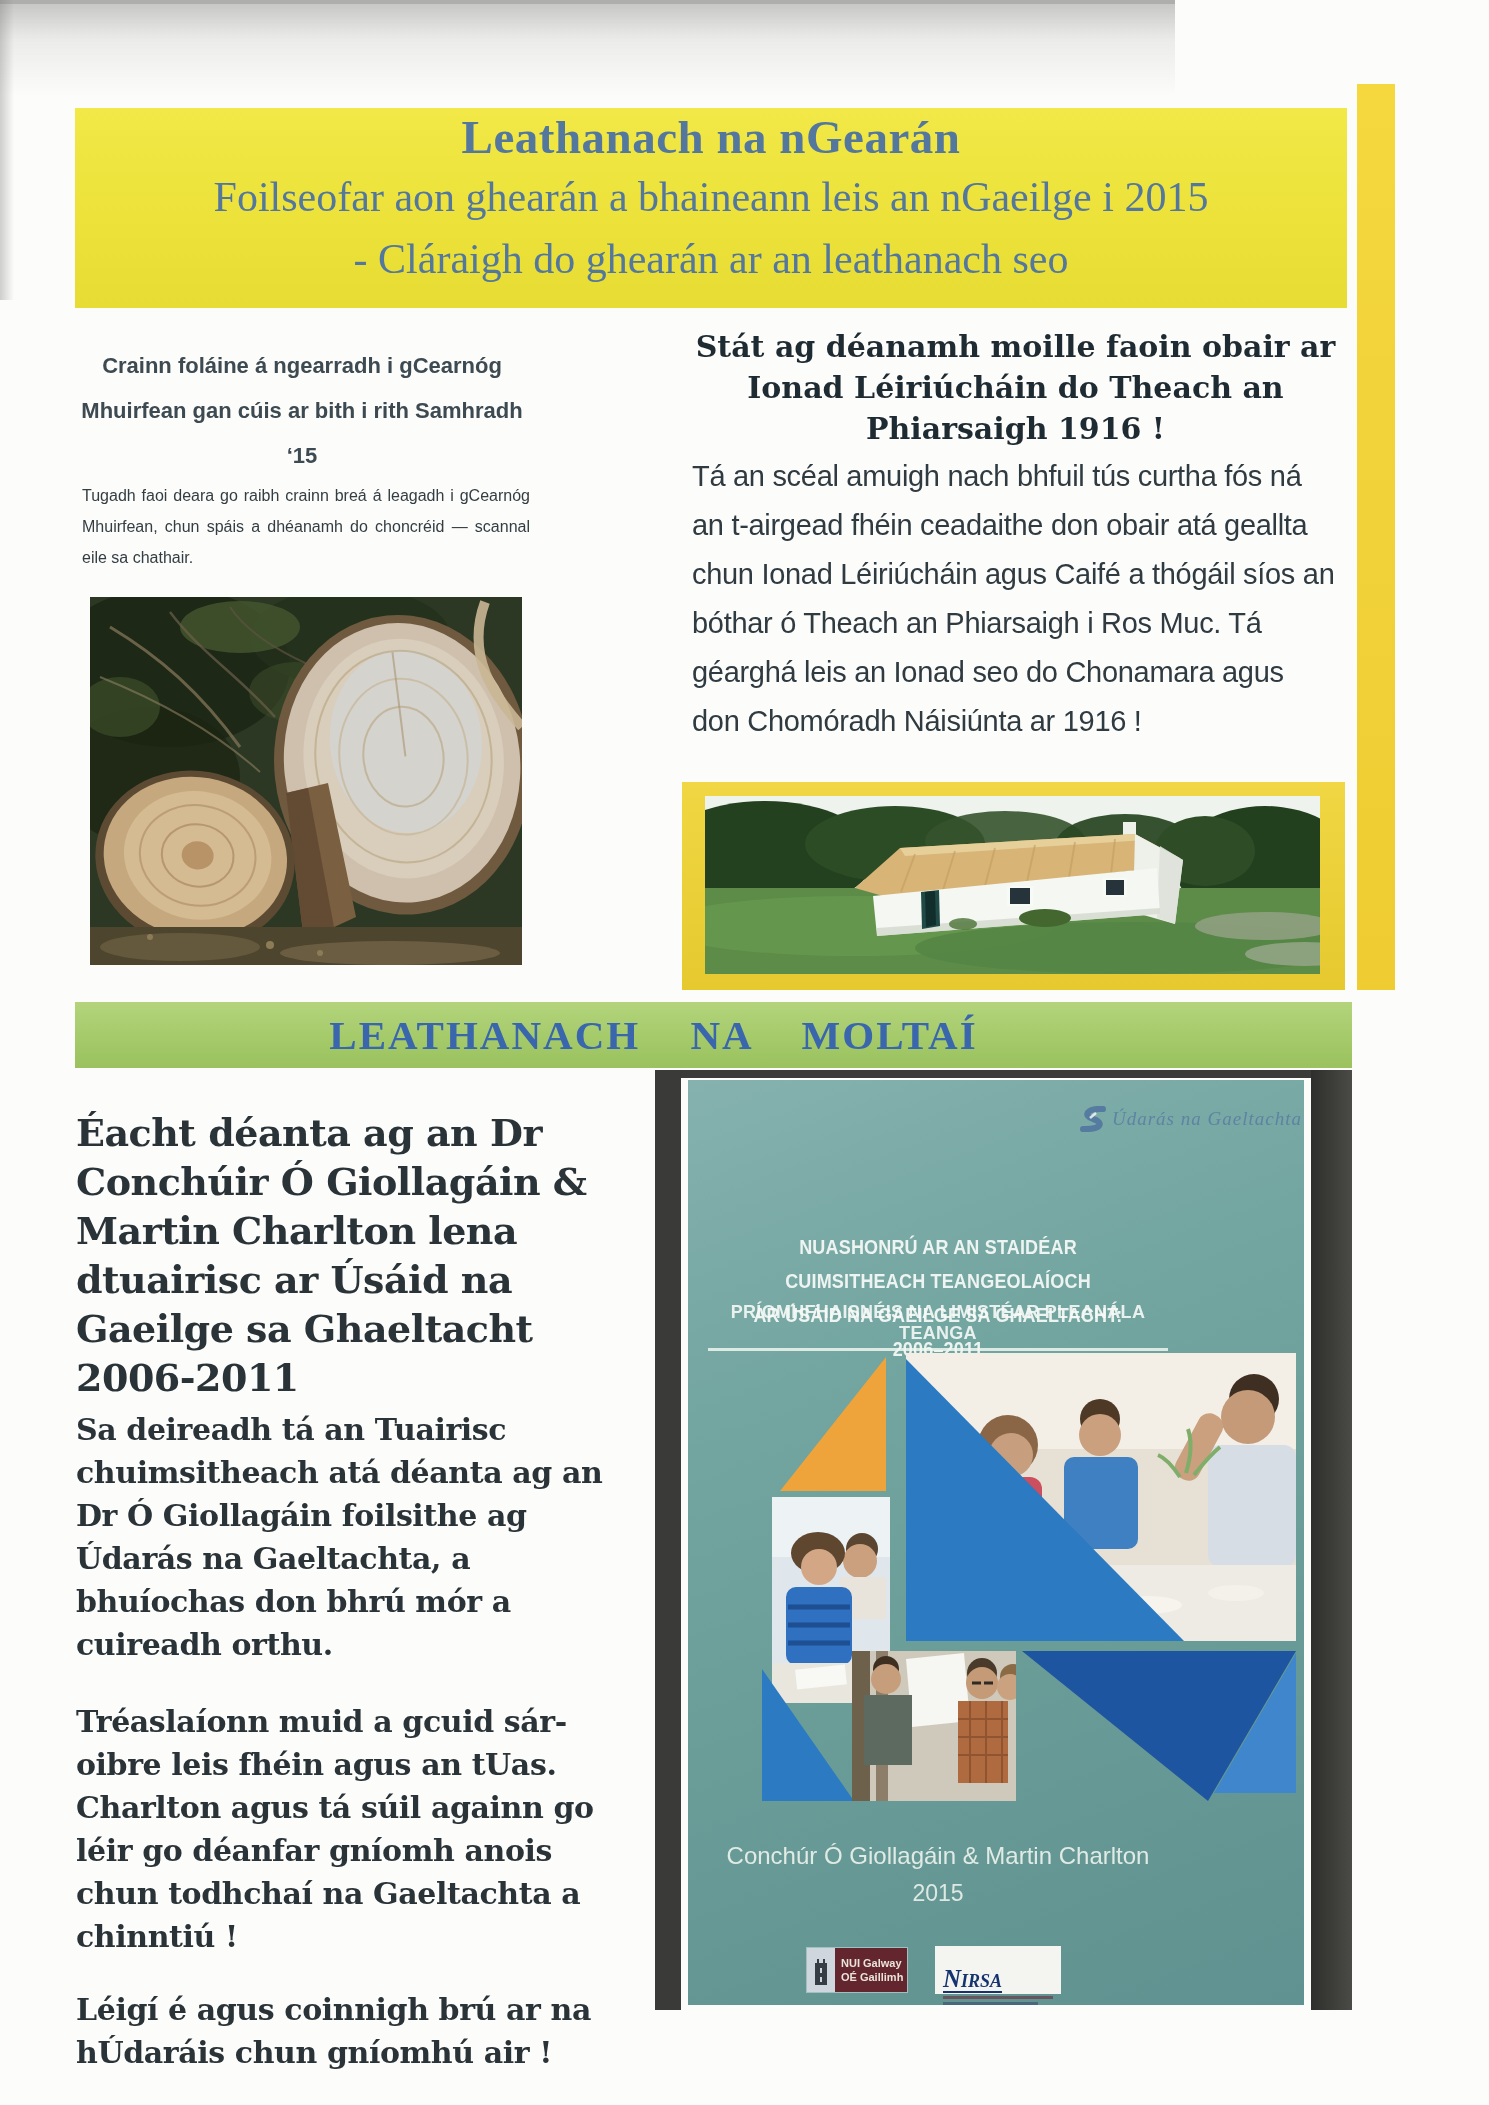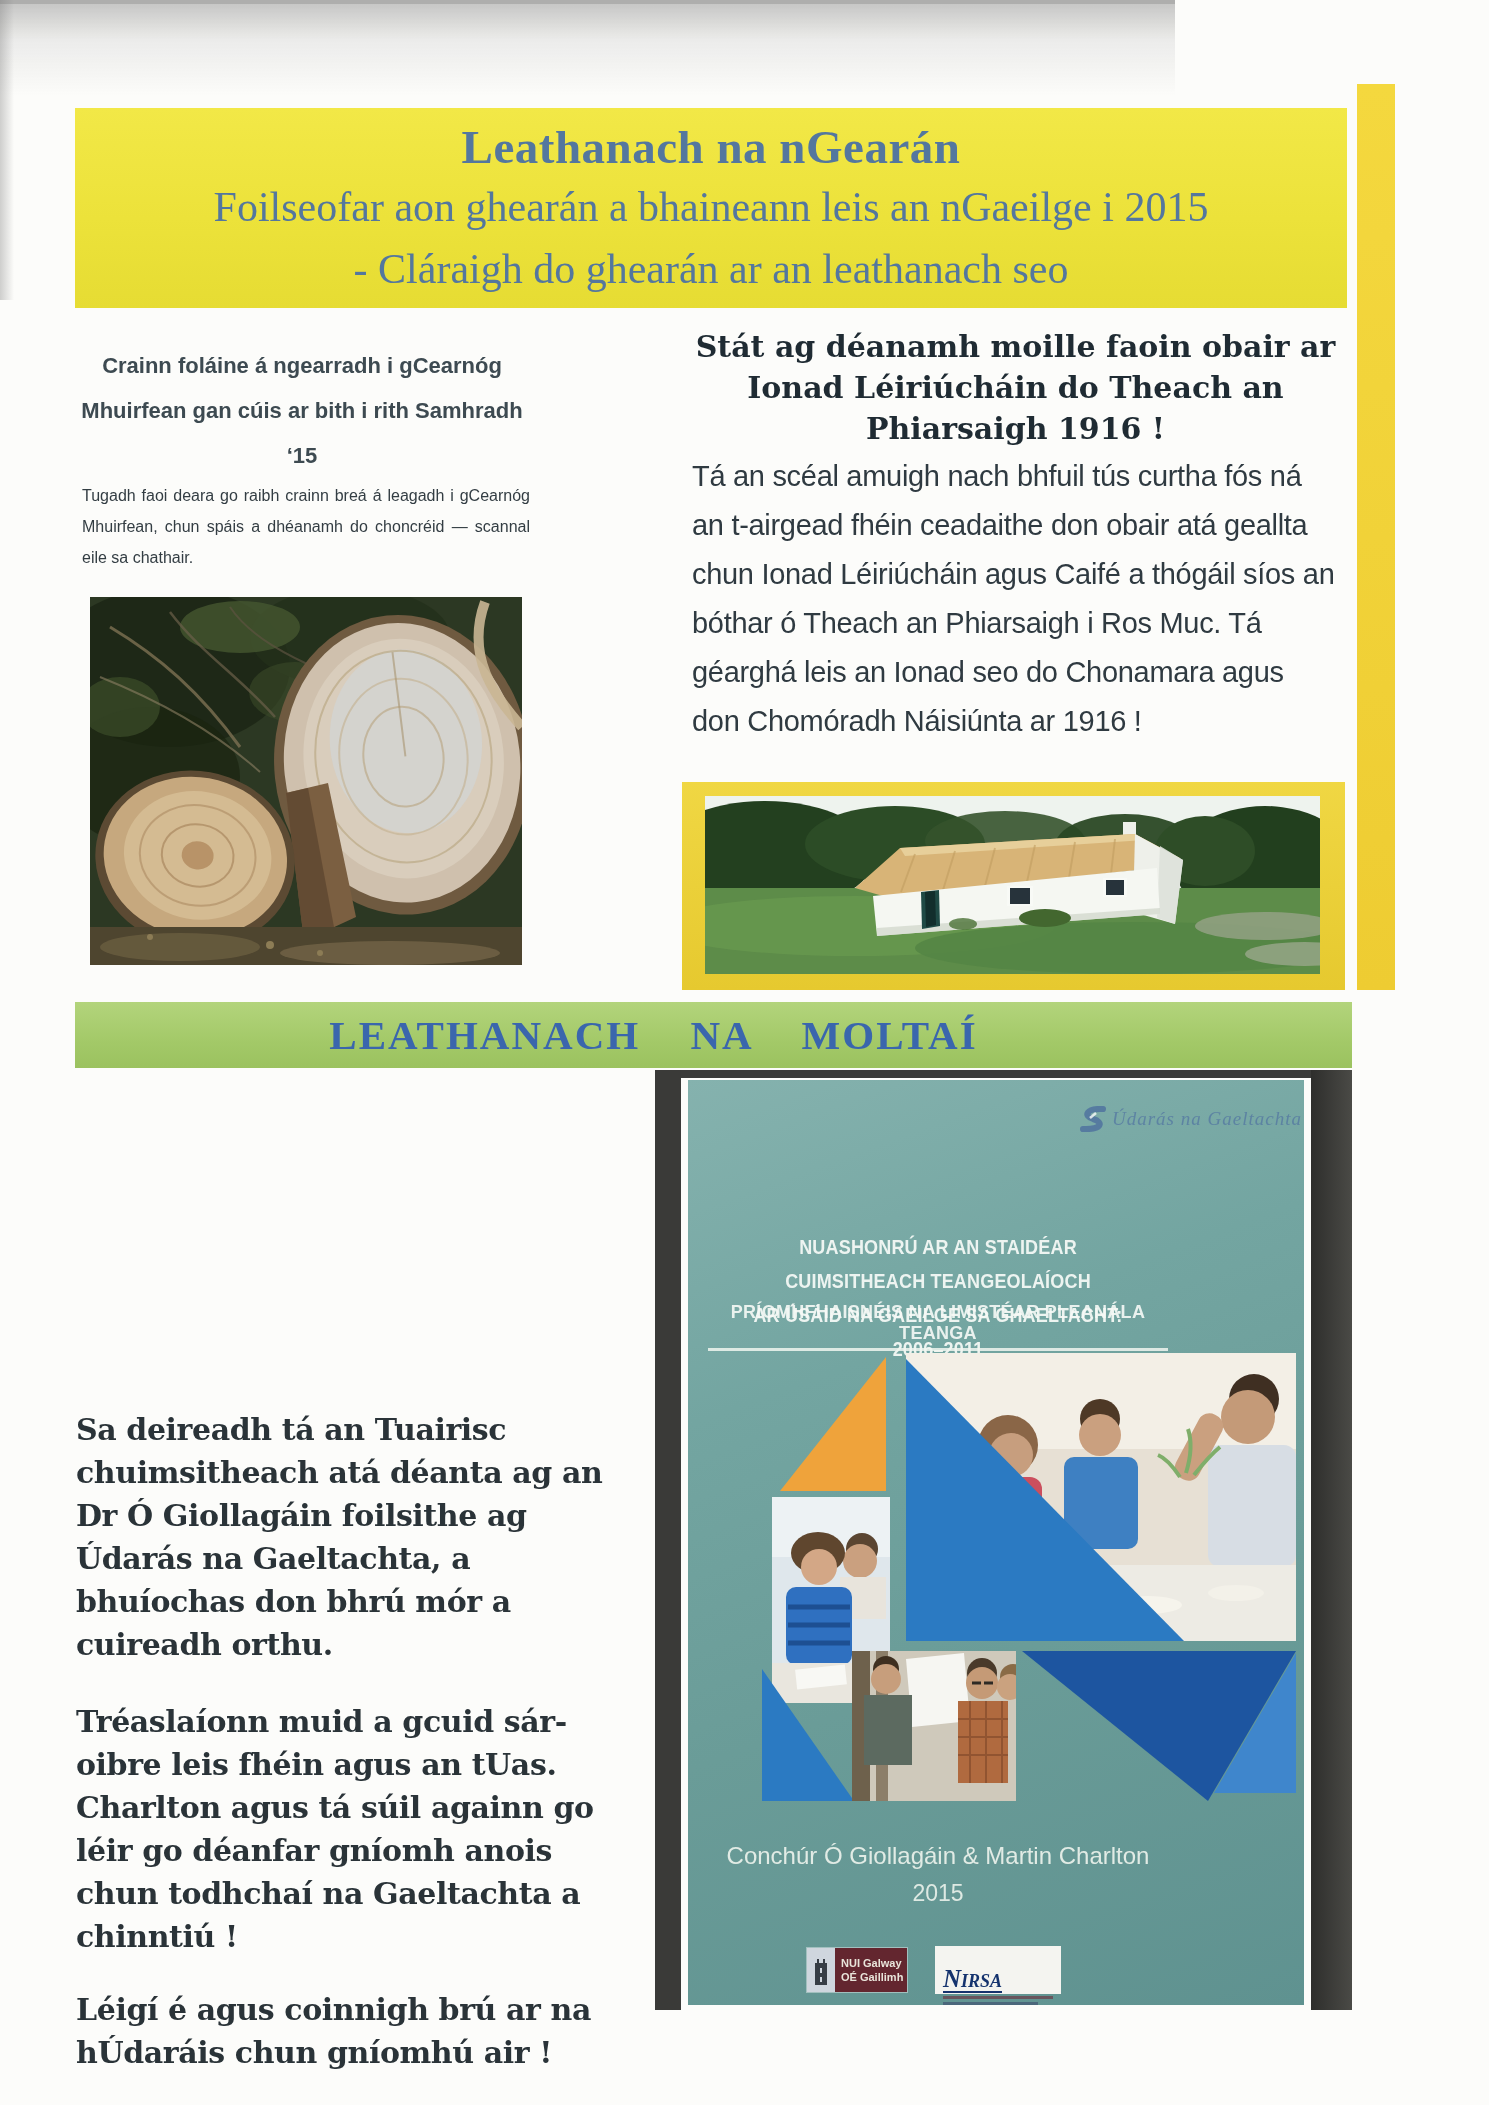--- a/index.html
+++ b/index.html
@@ -18,21 +18,21 @@
     position:absolute; left:0; top:0; width:14px; height:300px;
     background:linear-gradient(90deg, rgba(120,120,120,.35), rgba(120,120,120,0));
   }
 
   
   .complaints-banner {
     position:absolute; left:75px; top:108px; width:1272px; height:200px;
     background:linear-gradient(180deg,#f2e847 0%, #ece23a 55%, #e6dc33 100%);
     text-align:center; color:#54779e;
   }
-  .complaints-banner .t1 { padding-top:10px; font-size:47px; font-weight:700; line-height:58px; letter-spacing:.5px; }
+  .complaints-banner .t1 { font-size:47px; font-weight:700; line-height:58px; letter-spacing:.5px; }
   .complaints-banner .t2, .complaints-banner .t3 { font-size:42px; line-height:62px; }
 
   .right-stripe {
     position:absolute; left:1357px; top:84px; width:38px; height:906px;
     background:linear-gradient(180deg,#f4d83e,#eecc32);
   }
 
   
   .tree-heading {
     position:absolute; left:72px; top:343px; width:460px; text-align:center;
@@ -243,20 +243,21 @@
         <rect x="401" y="84" width="18" height="15" fill="#27333b"></rect>
       <ellipse cx="340" cy="122" rx="26" ry="9" fill="#43672f"></ellipse>
       <ellipse cx="258" cy="128" rx="14" ry="6" fill="#4a7034" opacity=".8"></ellipse>
     </svg>
   </div>
 
   <div class="proposals-banner">
     <div class="gt">LEATHANACH NA MOLTAÍ</div>
   </div>
 
+  <div class="report-heading">Éacht déanta ag an Dr Conchúir Ó Giollagáin &amp; Martin Charlton lena dtuairisc ar Úsáid na Gaeilge sa Ghaeltacht 2006-2011</div>
   <div class="report-para rp1">Sa deireadh tá an Tuairisc chuimsitheach atá déanta ag an Dr Ó Giollagáin foilsithe ag Údarás na Gaeltachta, a bhuíochas don bhrú mór a cuireadh orthu.</div>
   <div class="report-para rp2">Tréaslaíonn muid a gcuid sár-oibre leis fhéin agus an tUas. Charlton agus tá súil againn go léir go déanfar gníomh anois chun todhchaí na Gaeltachta a chinntiú !</div>
   <div class="report-para rp3">Léigí é agus coinnigh brú ar na hÚdaráis chun gníomhú air !</div>
 
   <div class="book-edge-left"></div>
   <div class="book-edge-right"></div>
   <div class="book-edge-top"></div>
 
   <div class="book-cover">
     <div class="watermark">

